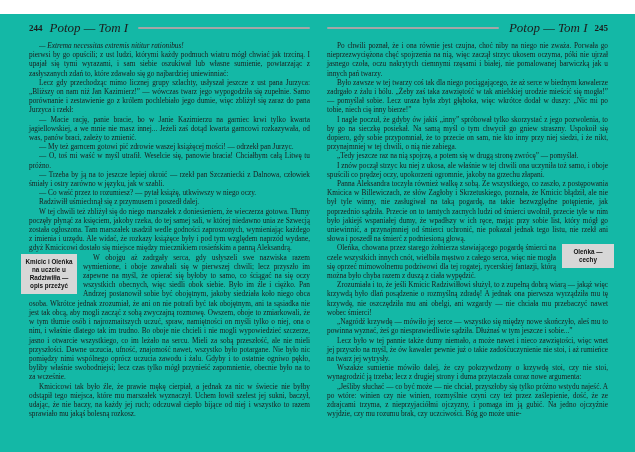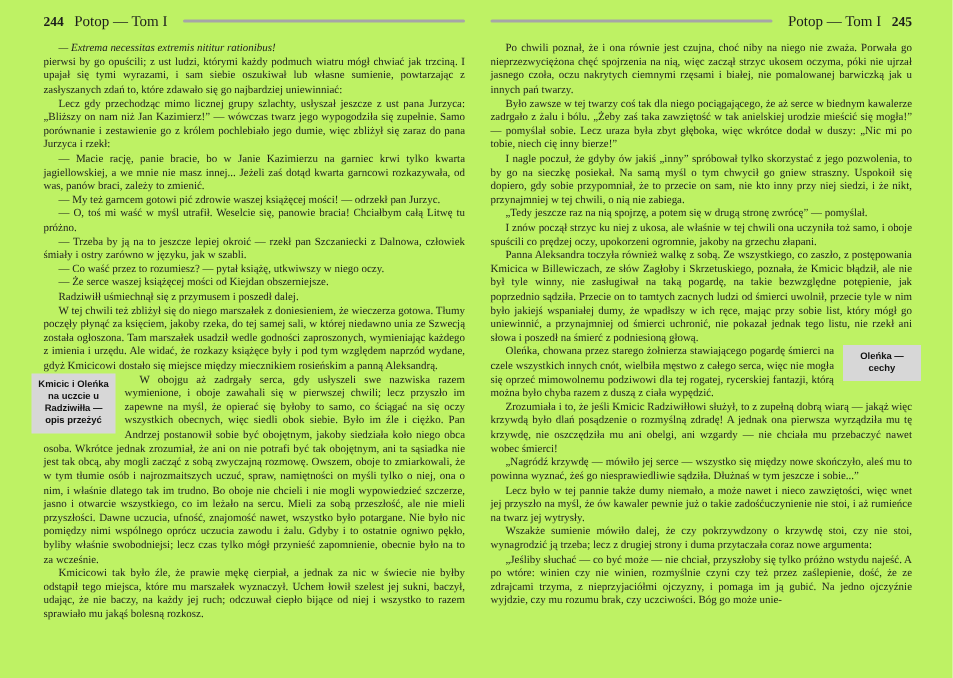--- a/index.html
+++ b/index.html
@@ -1,24 +1,24 @@
 <!DOCTYPE html>
 <html lang="pl"><head>
 <meta charset="utf-8">
 <style>
   html,body{margin:0;padding:0;background:#ffffff;}
   body{width:635px;height:452px;position:relative;overflow:hidden;
        font-family:"Liberation Serif","DejaVu Serif",serif;color:#1c1c1c;}
-  .spread{position:absolute;inset:0;background:#bef264;}
+  .spread{position:absolute;inset:0;background:#14b8a6;margin-top:14px;}
   .page{position:absolute;top:8px;width:281px;}
   .page-left{left:29px;}
   .page-right{left:327px;}
   .pghead{display:flex;align-items:center;height:12px;margin-bottom:7px;}
   .pagenum{font-weight:bold;font-size:9px;}
-  .runtitle{font-size:10px;white-space:nowrap;}
+  .runtitle{font-style:italic;font-size:13px;white-space:nowrap;}
   .hrule{flex:1 1 auto;height:2.5px;background:#a6a6a6;border-radius:1px;}
   .page-left .pagenum{margin-right:7px;}
   .page-left .runtitle{margin-right:10px;}
   .page-right .runtitle{margin-left:10px;margin-right:7px;}
   .body-text{font-size:7.3px;line-height:9.2px;text-align:justify;}
   .para{margin:0;text-indent:10px;}
   .para.noindent{text-indent:0;}
   .para.latin{font-style:italic;}
   .mnote{display:block;background:#d7d7d7;color:#111;
          font-family:"Liberation Sans","DejaVu Sans",sans-serif;
@@ -40,21 +40,20 @@
     </div>
     <div class="body-text">
       <p class="para latin">— Extrema necessitas extremis nititur rationibus!</p>
       <p class="para noindent">pierwsi by go opuścili; z ust ludzi, którymi każdy podmuch wiatru mógł chwiać jak trzciną. I upajał się tymi wyrazami, i sam siebie oszukiwał lub własne sumienie, powtarzając z zasłyszanych zdań to, które zdawało się go najbardziej uniewinniać:</p>
       <p class="para">Lecz gdy przechodząc mimo licznej grupy szlachty, usłyszał jeszcze z ust pana Jurzyca: „Bliższy on nam niż Jan Kazimierz!” — wówczas twarz jego wypogodziła się zupełnie. Samo porównanie i zestawienie go z królem pochlebiało jego dumie, więc zbliżył się zaraz do pana Jurzyca i rzekł:</p>
       <p class="para">— Macie rację, panie bracie, bo w Janie Kazimierzu na garniec krwi tylko kwarta jagiellowskiej, a we mnie nie masz innej... Jeżeli zaś dotąd kwarta garncowi rozkazywała, od was, panów braci, zależy to zmienić.</p>
       <p class="para">— My też garncem gotowi pić zdrowie waszej książęcej mości! — odrzekł pan Jurzyc.</p>
       <p class="para">— O, toś mi waść w myśl utrafił. Weselcie się, panowie bracia! Chciałbym całą Litwę tu próżno.</p>
       <p class="para">— Trzeba by ją na to jeszcze lepiej okroić — rzekł pan Szczaniecki z Dalnowa, człowiek śmiały i ostry zarówno w języku, jak w szabli.</p>
       <p class="para">— Co waść przez to rozumiesz? — pytał książę, utkwiwszy w niego oczy.</p>
-      <p class="para">— Że serce waszej książęcej mości od Kiejdan obszerniejsze.</p>
       <p class="para">Radziwiłł uśmiechnął się z przymusem i poszedł dalej.</p>
       <p class="para">W tej chwili też zbliżył się do niego marszałek z doniesieniem, że wieczerza gotowa. Tłumy poczęły płynąć za księciem, jakoby rzeka, do tej samej sali, w której niedawno unia ze Szwecją została ogłoszona. Tam marszałek usadził wedle godności zaproszonych, wymieniając każdego z imienia i urzędu. Ale widać, że rozkazy książęce były i pod tym względem naprzód wydane, gdyż Kmicicowi dostało się miejsce między miecznikiem rosieńskim a panną Aleksandrą.</p>
       <p class="para">
         <span class="mnote mnote-left">Kmicic i Oleńka na uczcie u Radziwiłła — opis przeżyć</span>
         <span>W obojgu aż zadrgały serca, gdy usłyszeli swe nazwiska razem wymienione, i oboje zawahali się w pierwszej chwili; lecz przyszło im zapewne na myśl, że opierać się byłoby to samo, co ściągać na się oczy wszystkich obecnych, więc siedli obok siebie. Było im źle i ciężko. Pan Andrzej postanowił sobie być obojętnym, jakoby siedziała koło niego obca osoba. Wkrótce jednak zrozumiał, że ani on nie potrafi być tak obojętnym, ani ta sąsiadka nie jest tak obcą, aby mogli zacząć z sobą zwyczajną rozmowę. Owszem, oboje to zmiarkowali, że w tym tłumie osób i najrozmaitszych uczuć, spraw, namiętności on myśli tylko o niej, ona o nim, i właśnie dlatego tak im trudno. Bo oboje nie chcieli i nie mogli wypowiedzieć szczerze, jasno i otwarcie wszystkiego, co im leżało na sercu. Mieli za sobą przeszłość, ale nie mieli przyszłości. Dawne uczucia, ufność, znajomość nawet, wszystko było potargane. Nie było nic pomiędzy nimi wspólnego oprócz uczucia zawodu i żalu. Gdyby i to ostatnie ogniwo pękło, byliby właśnie swobodniejsi; lecz czas tylko mógł przynieść zapomnienie, obecnie było na to za wcześnie.</span>
       </p>
       <p class="para">Kmicicowi tak było źle, że prawie mękę cierpiał, a jednak za nic w świecie nie byłby odstąpił tego miejsca, które mu marszałek wyznaczył. Uchem łowił szelest jej sukni, baczył, udając, że nie baczy, na każdy jej ruch; odczuwał ciepło bijące od niej i wszystko to razem sprawiało mu jakąś bolesną rozkosz.</p>
     </div>
   </div>
 

